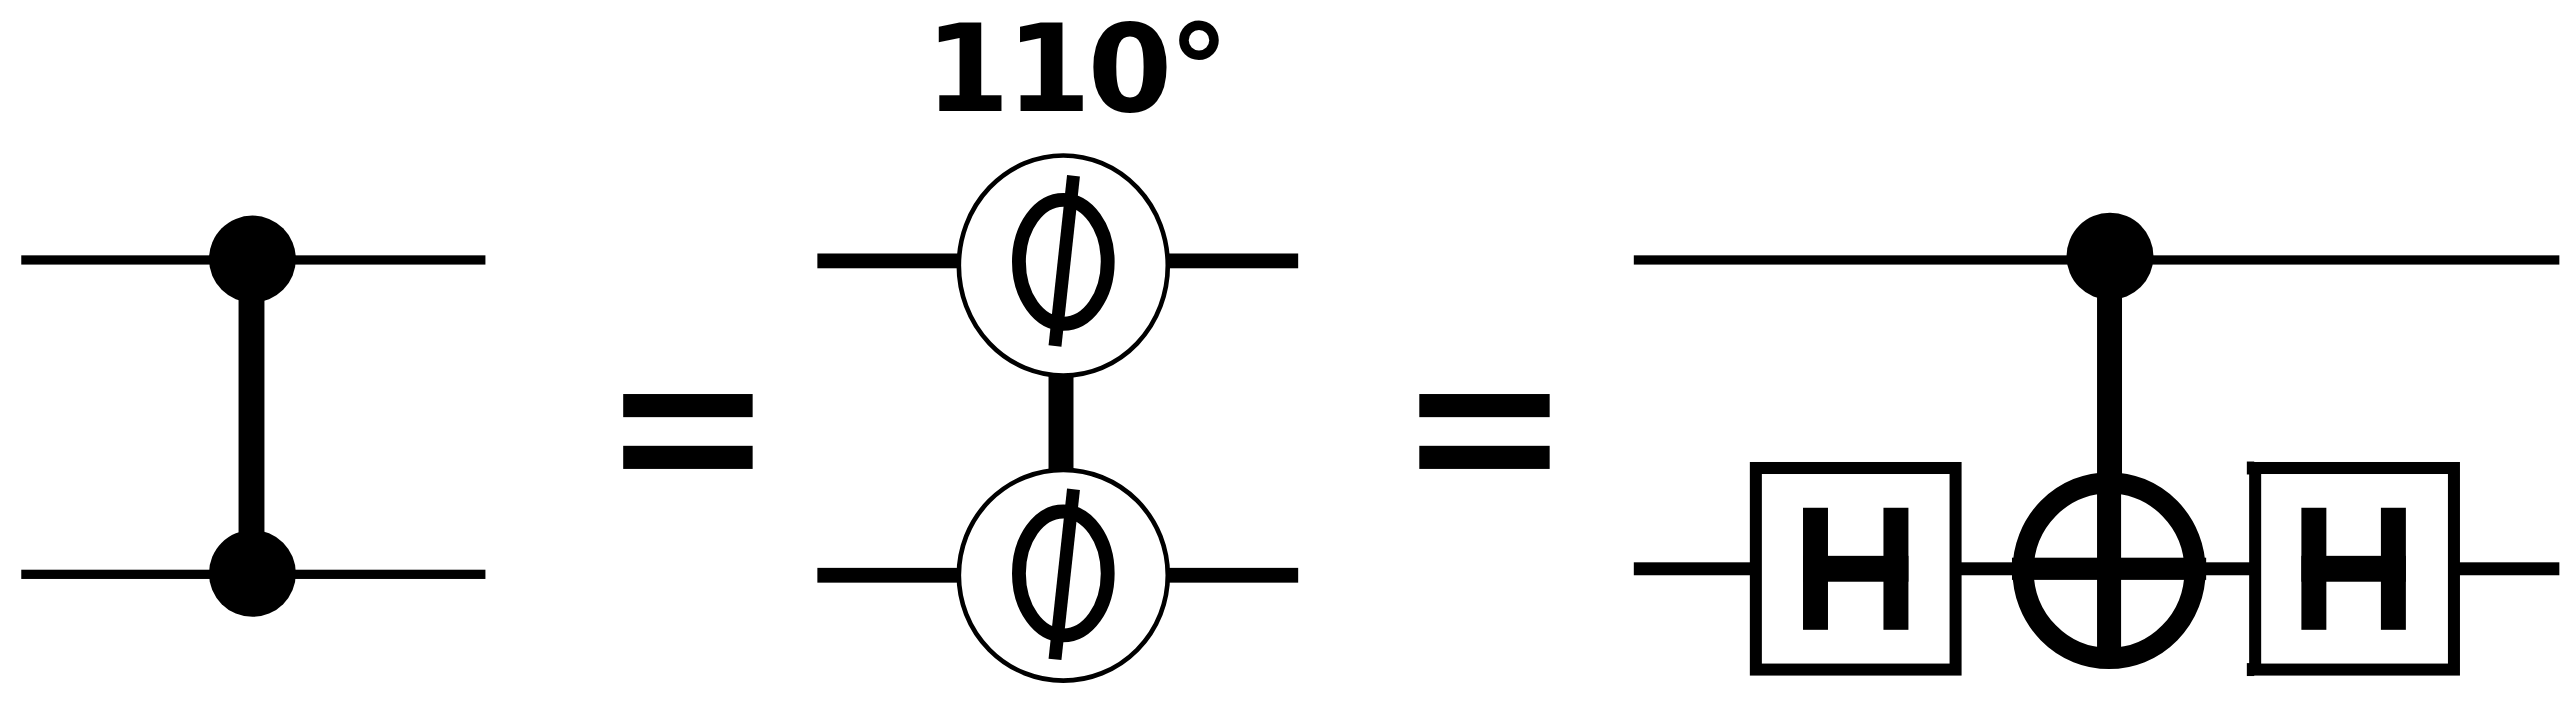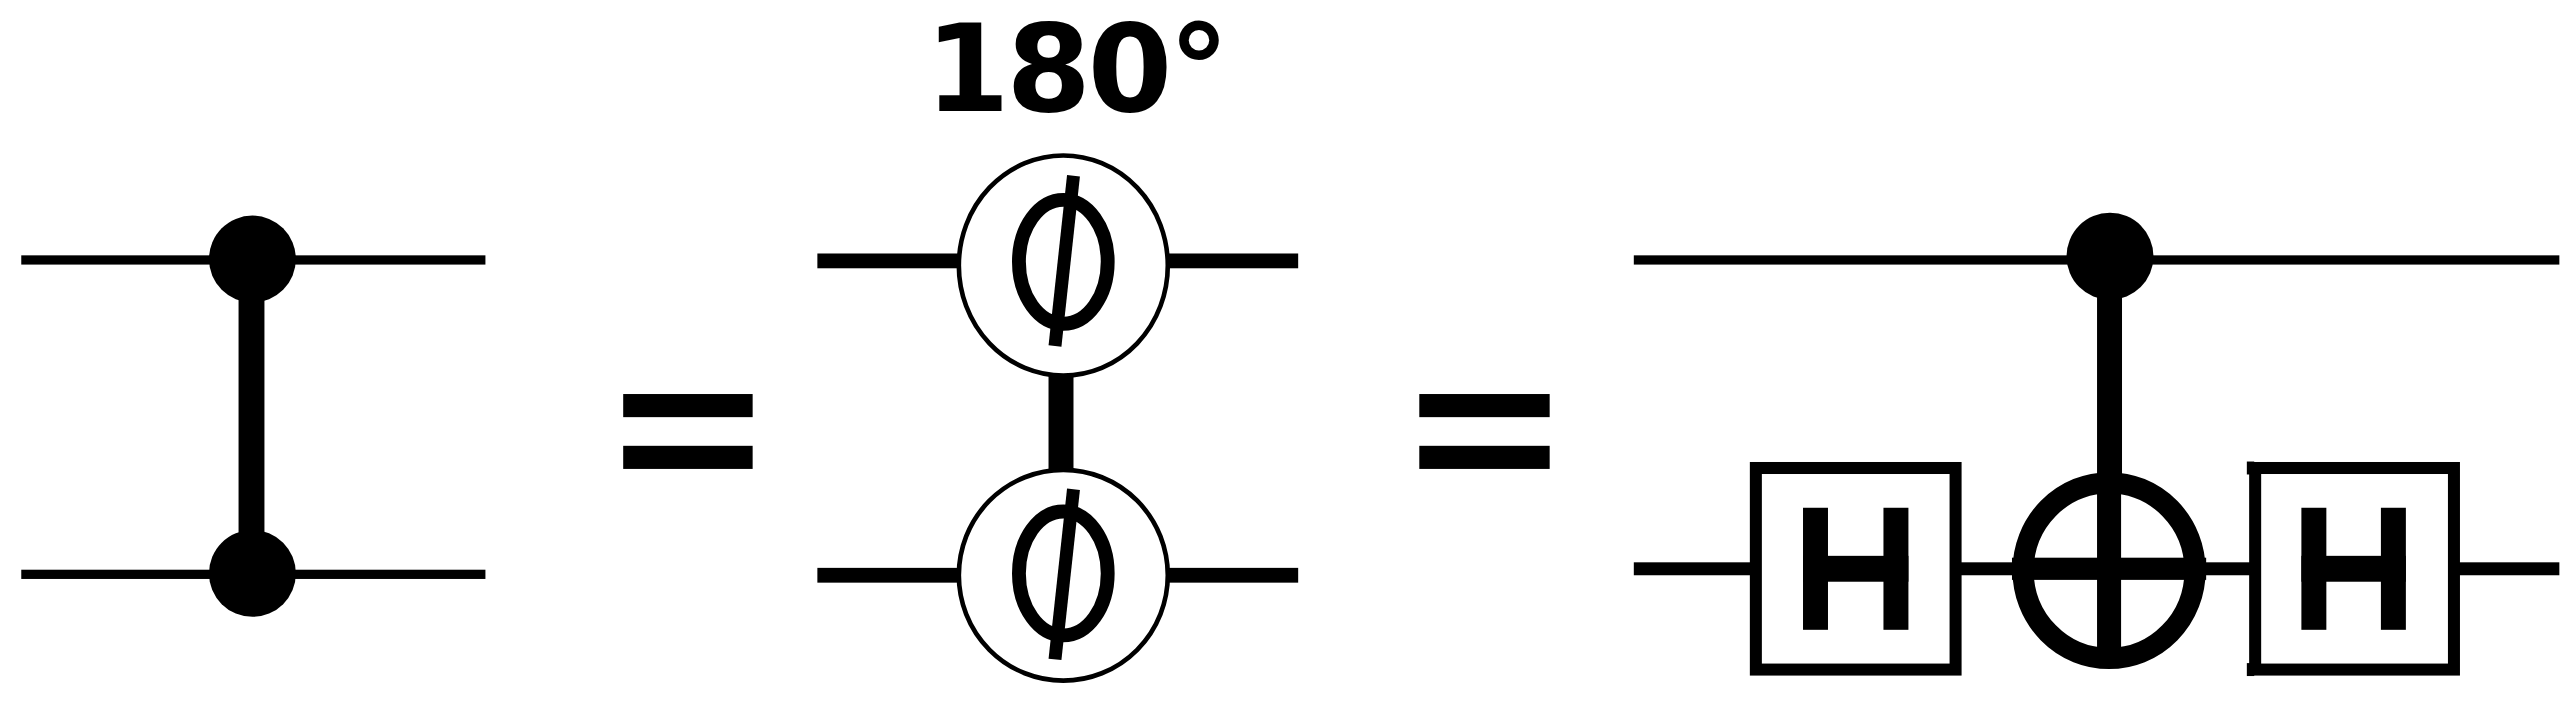--- a/index.html
+++ b/index.html
@@ -8,21 +8,21 @@
   .label180 {
     position: absolute; left: 925px; top: 0px; width: 287px; height: 139px;
     font-family: "DejaVu Sans", sans-serif; font-weight: bold; font-size: 122px;
     line-height: 139px; text-align: center; color: #000; letter-spacing: -3.7px;
   }
 </style>
 </head>
 <body>
 
 <div id="stage">
-  <div class="label180">180°</div>
+  <div class="label180">110°</div>
 
   <svg width="2576" height="703" viewBox="0 0 2786 760" xmlns="http://www.w3.org/2000/svg">
 
     <g>
       <rect x="23" y="276" width="502" height="10" fill="#000"></rect>
       <rect x="23" y="616" width="502" height="10" fill="#000"></rect>
       <rect x="258" y="281" width="28" height="340" fill="#000"></rect>
       <circle cx="273" cy="280" r="47" fill="#000"></circle>
       <circle cx="273" cy="620" r="47" fill="#000"></circle>
     </g>

